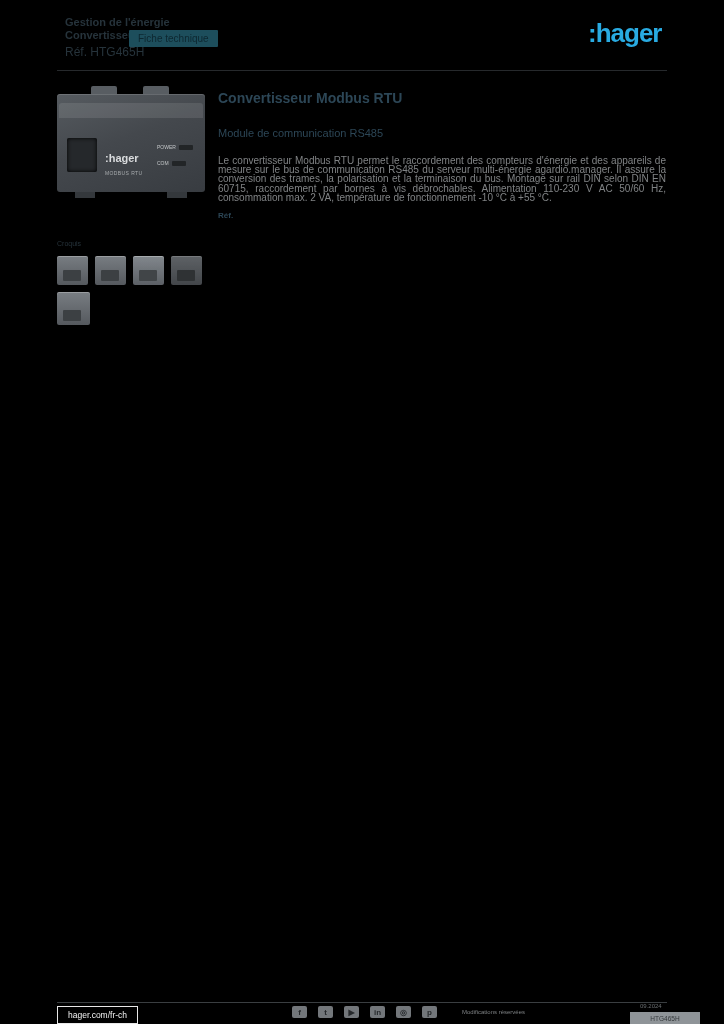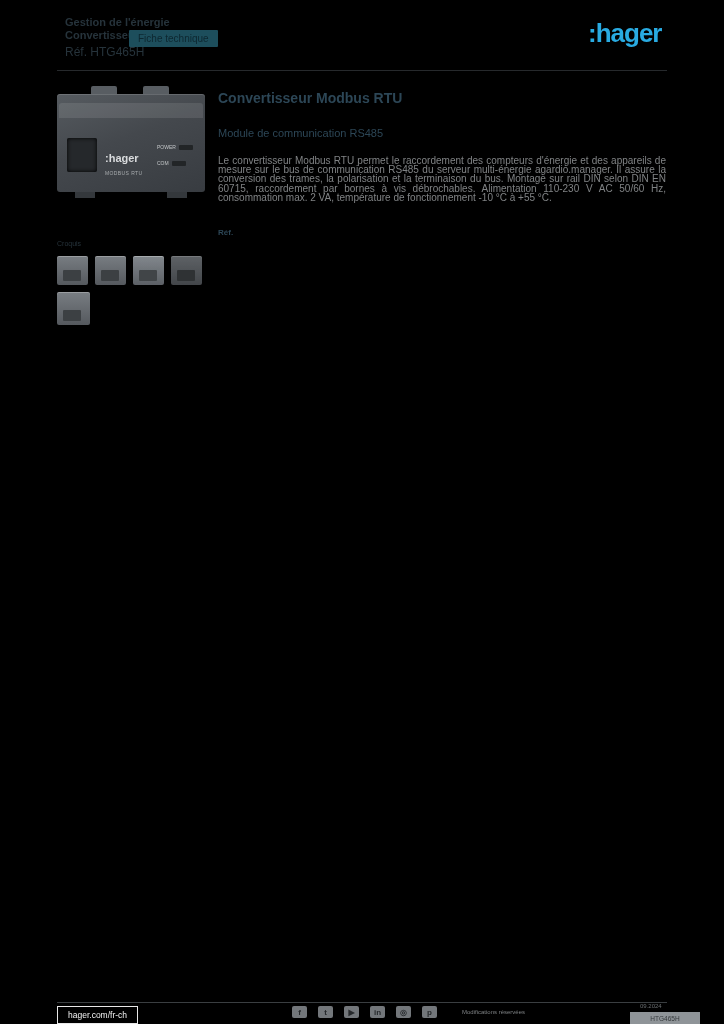--- a/index.html
+++ b/index.html
@@ -37,21 +37,21 @@
   .photo .led-label{font-size:5px;color:#c3c6c8;}
   .photo .led-slot{width:14px;height:5px;background:#222527;border-radius:1px;}
   .photo .foot{position:absolute;bottom:0;width:20px;height:6px;background:#34383c;}
   .photo .foot.f1{left:18px;} .photo .foot.f2{right:18px;}
 
   
   .p-title{left:218px;top:90px;font-size:14px;font-weight:bold;color:#2c4656;}
   .p-subtitle{left:218px;top:127px;font-size:11px;color:#2c4656;}
   .p-desc{left:218px;top:156px;width:448px;font-size:10px;line-height:9.2px;
     color:#808385;text-align:justify;}
-  .p-ref-label{left:218px;top:228px;font-size:8px;font-weight:bold;color:#2c4656;}
+  .p-ref-label{left:218px;top:211px;font-size:8px;font-weight:bold;color:#2c4656;}
   .p-ref{left:218px;top:224px;width:448px;font-size:7.5px;line-height:9px;
     color:#808385;text-align:justify;}
 
   
   .g-caption{left:57px;top:240px;font-size:7px;color:#26333b;}
   .thumb{position:absolute;width:31px;height:29px;border-radius:2px;
     background:linear-gradient(180deg,#787d82 0%,#55595e 100%);
     box-shadow:inset 0 1px 0 rgba(255,255,255,.25);}
   .thumb::after{content:"";position:absolute;left:6px;bottom:4px;width:18px;height:11px;
     background:#3c4043;border-radius:1px;}

